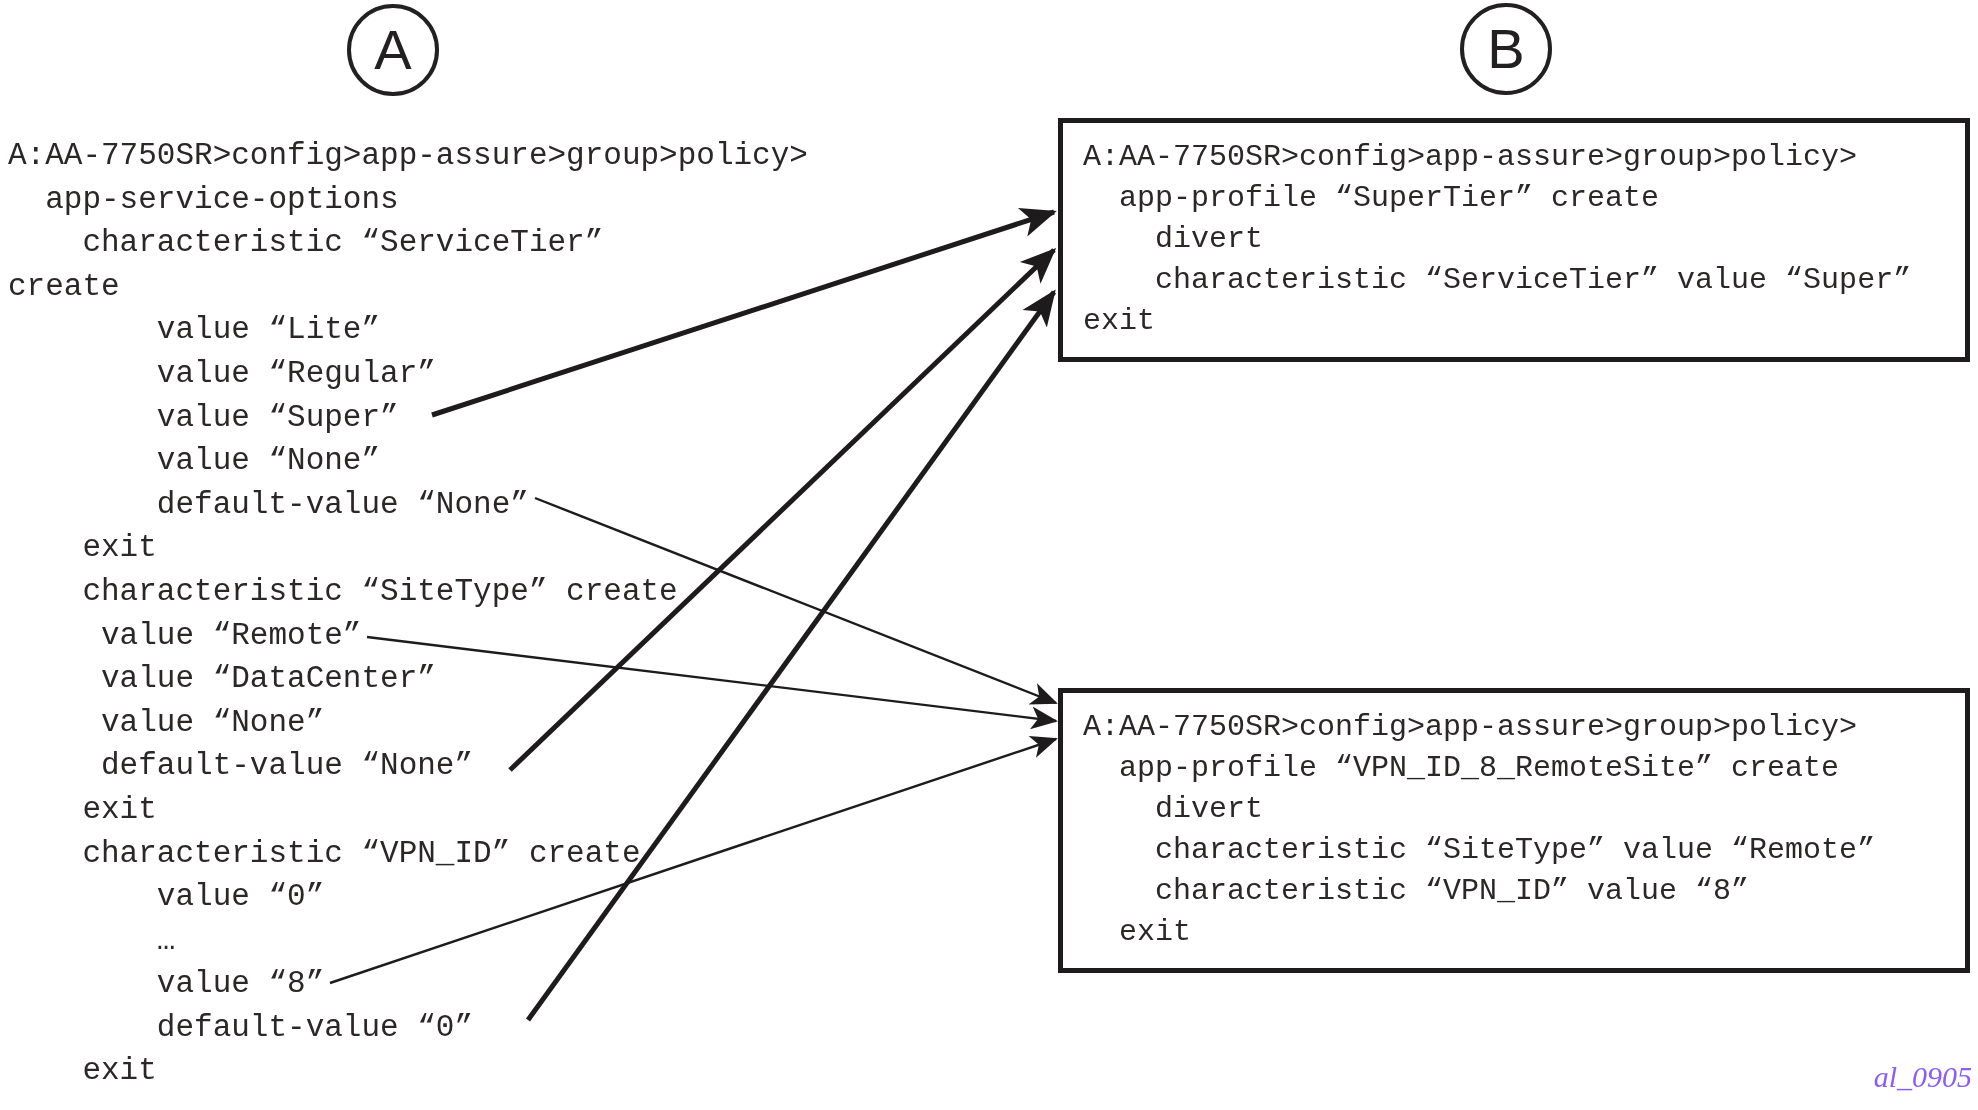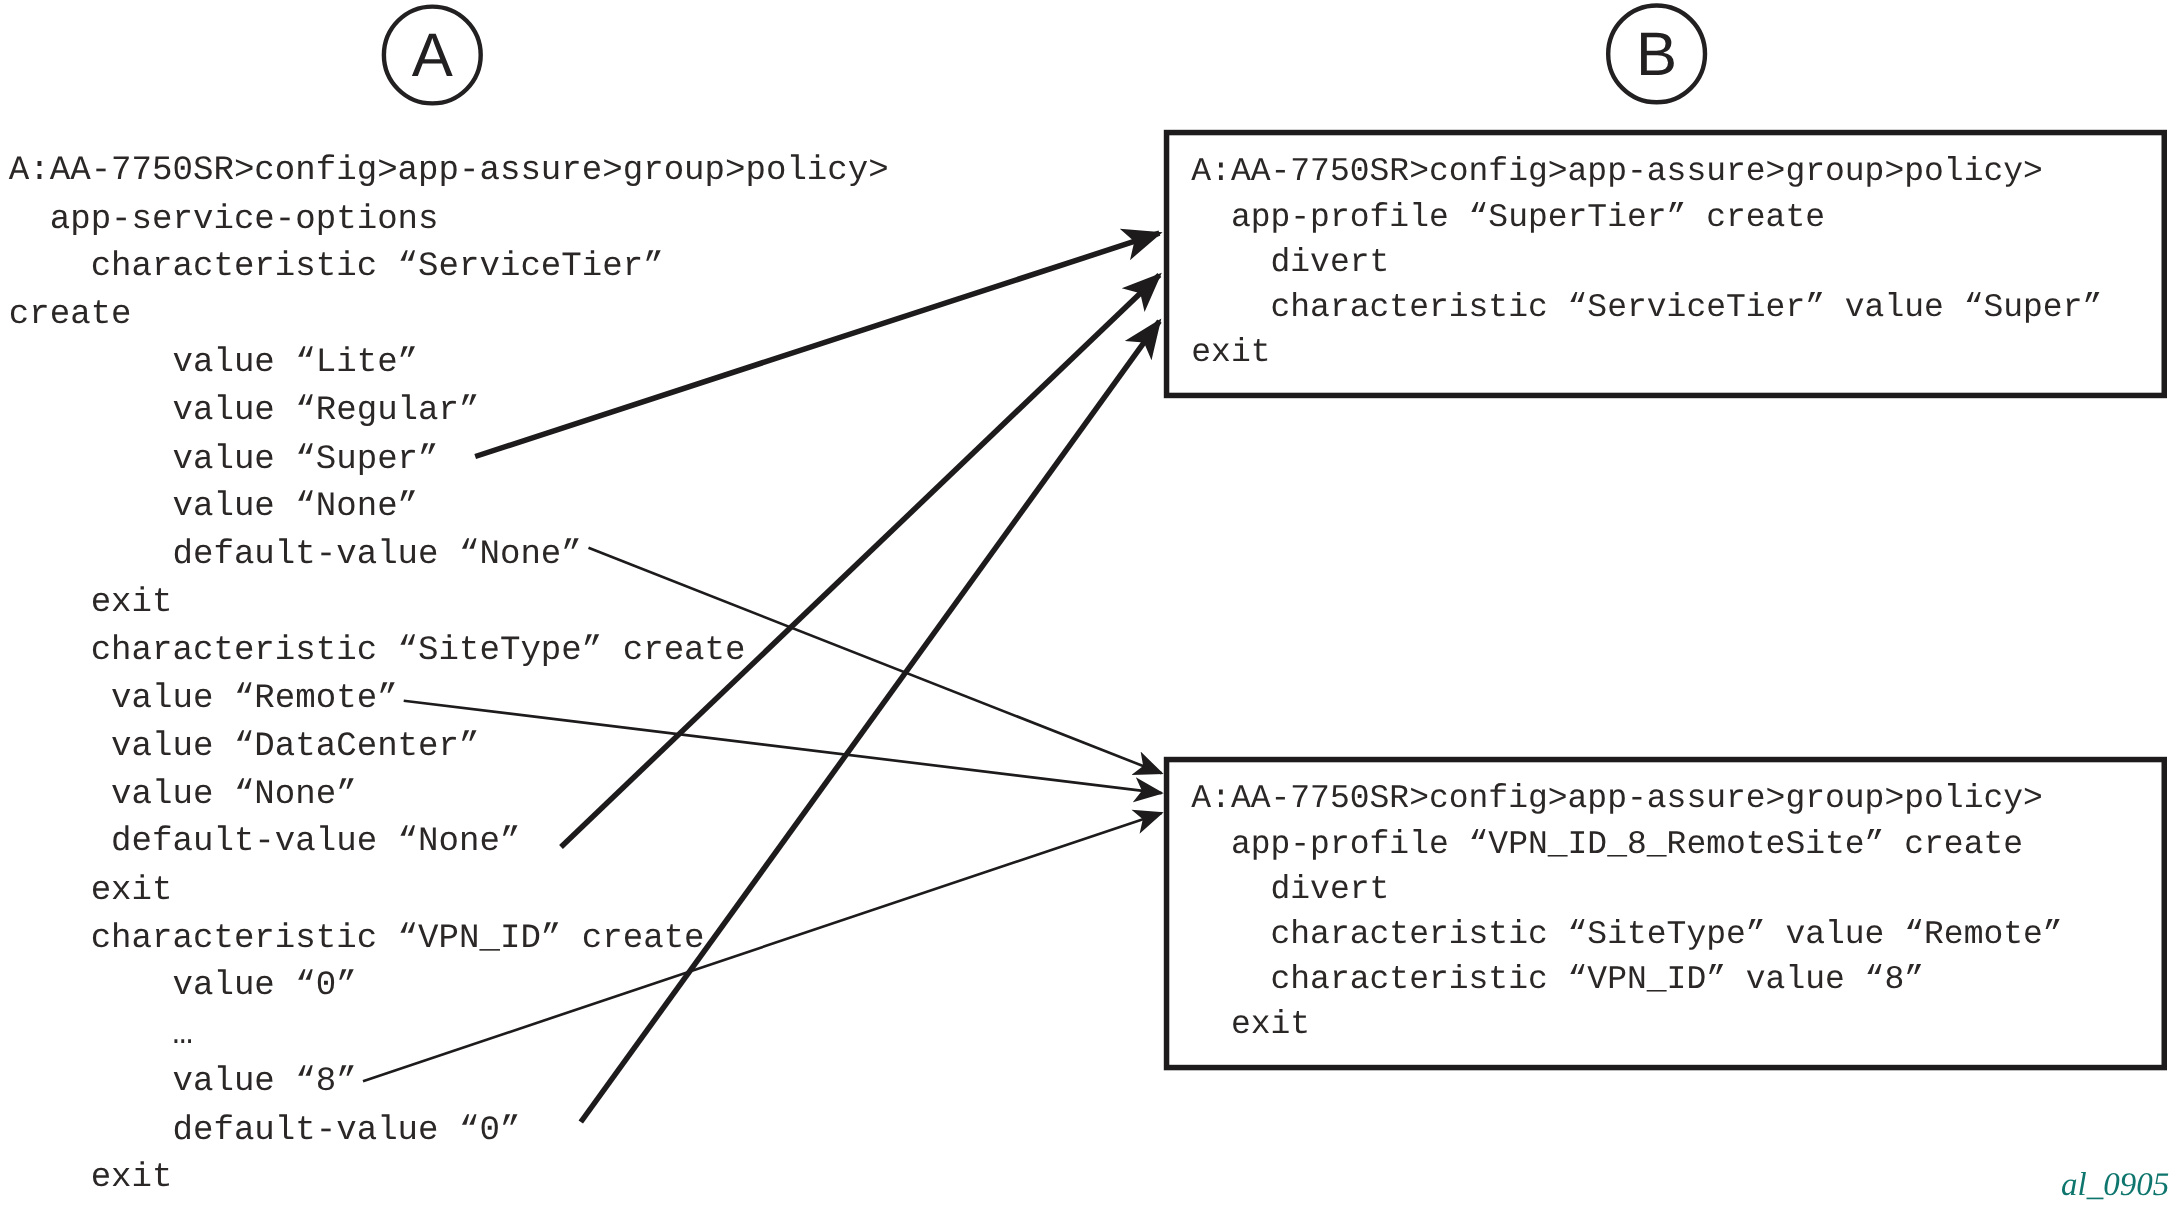--- a/index.html
+++ b/index.html
@@ -27,21 +27,21 @@
   }
   .box-top{left:1058px;top:118px;width:912px;height:244px;}
   .box-bottom{left:1058px;top:688px;width:912px;height:285px;}
   .arrow-layer{
     position:absolute;left:0;top:0;width:1978px;height:1110px;
     pointer-events:none;z-index:4;
   }
   .watermark{
     position:absolute;right:6px;bottom:16px;
     font-family:"Liberation Serif","DejaVu Serif",serif;font-style:italic;
-    font-size:30px;color:#0f766e;
+    font-size:30px;color:#8b5cf6;
   }
 </style>
 </head>
 <body>
 
 <div class="canvas">
 
   <div class="badge badge-a">
     <span>A</span>
   </div>

